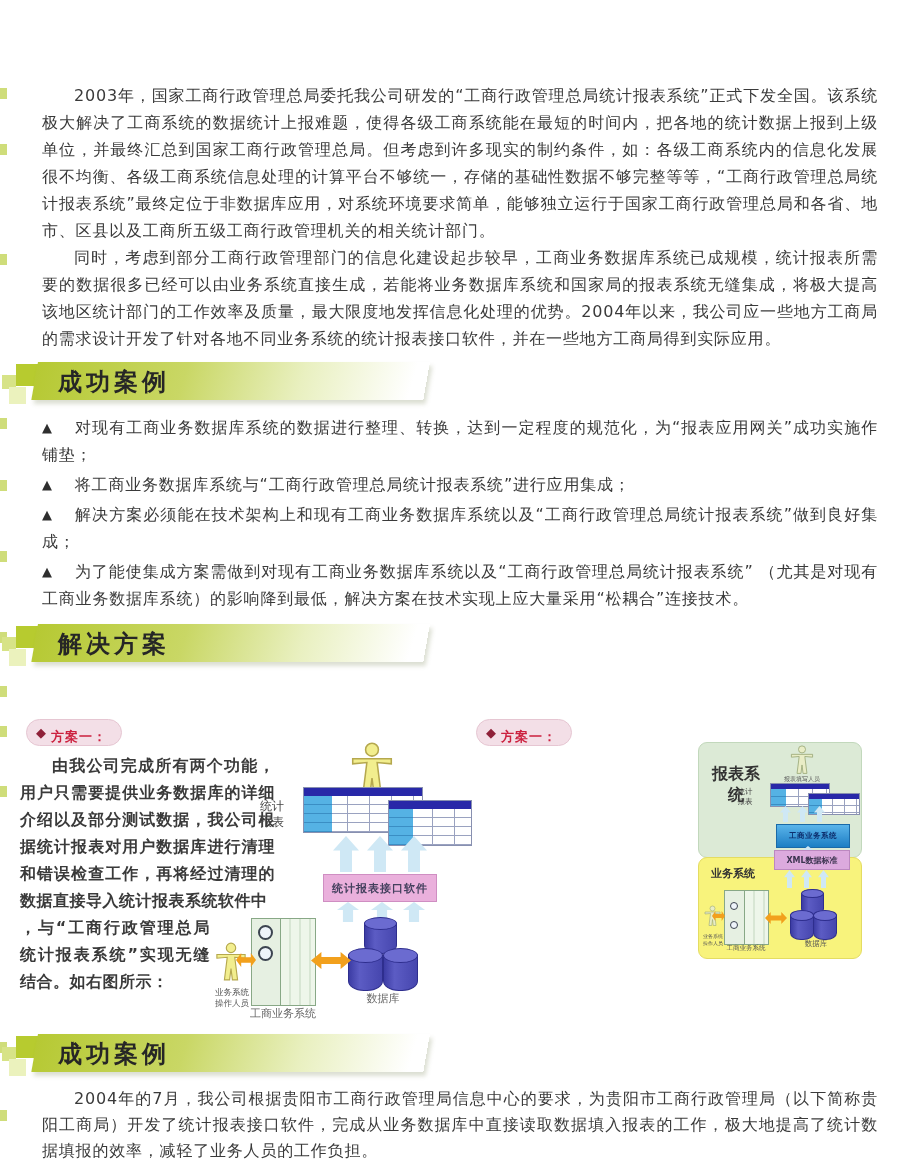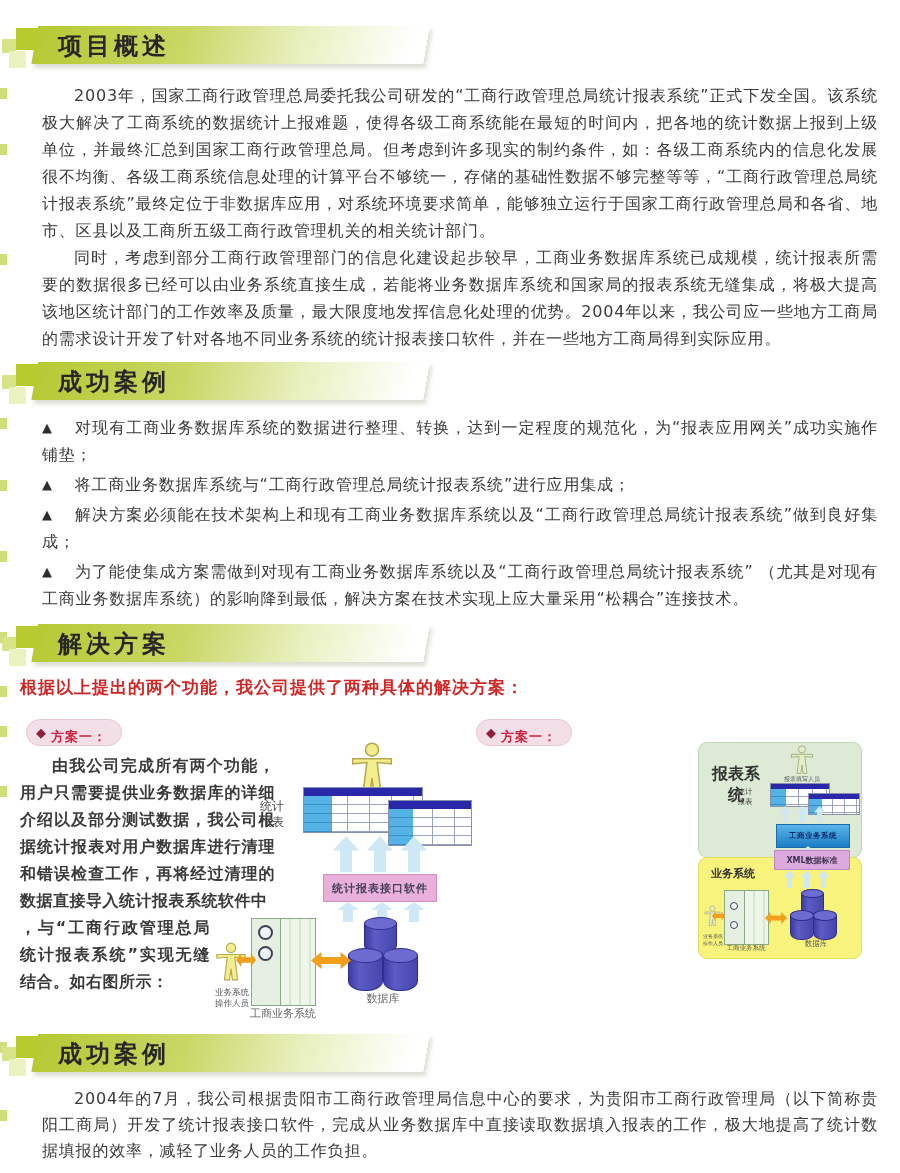--- a/index.html
+++ b/index.html
@@ -109,29 +109,20 @@
   <div class="edge-mark" style="top:418px"></div>
   <div class="edge-mark" style="top:480px"></div>
   <div class="edge-mark" style="top:551px"></div>
   <div class="edge-mark" style="top:632px"></div>
   <div class="edge-mark" style="top:686px"></div>
   <div class="edge-mark" style="top:726px"></div>
   <div class="edge-mark" style="top:786px"></div>
   <div class="edge-mark" style="top:1042px"></div>
   <div class="edge-mark" style="top:1110px"></div>
 
-  <div class="sec" style="top:26px">
-    <div class="checker">
-      <span class="sq a"></span>
-        <span class="sq b"></span>
-        <span class="sq c"></span>
-    </div>
-    <div class="banner"></div>
-    <div class="banner-text">项目概述</div>
-  </div>
 
   <div class="bodytext" style="top:82px">
     <p>2003年，国家工商行政管理总局委托我公司研发的“工商行政管理总局统计报表系统”正式下发全国。该系统极大解决了工商系统的数据统计上报难题，使得各级工商系统能在最短的时间内，把各地的统计数据上报到上级单位，并最终汇总到国家工商行政管理总局。但考虑到许多现实的制约条件，如：各级工商系统内的信息化发展很不均衡、各级工商系统信息处理的计算平台不够统一，存储的基础性数据不够完整等等，“工商行政管理总局统计报表系统”最终定位于非数据库应用，对系统环境要求简单，能够独立运行于国家工商行政管理总局和各省、地市、区县以及工商所五级工商行政管理机关的相关统计部门。</p>
     <p>同时，考虑到部分工商行政管理部门的信息化建设起步较早，工商业务数据库系统已成规模，统计报表所需要的数据很多已经可以由业务系统直接生成，若能将业务数据库系统和国家局的报表系统无缝集成，将极大提高该地区统计部门的工作效率及质量，最大限度地发挥信息化处理的优势。2004年以来，我公司应一些地方工商局的需求设计开发了针对各地不同业务系统的统计报表接口软件，并在一些地方工商局得到实际应用。</p>
   </div>
 
   <div class="sec" style="top:362px">
     <div class="checker">
       <span class="sq a"></span>
         <span class="sq b"></span>
@@ -159,21 +150,20 @@
   <div class="sec" style="top:624px">
     <div class="checker">
       <span class="sq a"></span>
         <span class="sq b"></span>
         <span class="sq c"></span>
     </div>
     <div class="banner"></div>
     <div class="banner-text">解决方案</div>
   </div>
 
-  <div class="red-intro">根据以上提出的两个功能，我公司提供了两种具体的解决方案：</div>
 
   <div class="plan-badge" style="left:26px">
     <span class="diamond">◆</span>
     <span class="badge-title">方案一：</span>
   </div>
   <div class="plantext" style="left:20px;top:752px;width:255px">
     <p class="ind">由我公司完成所有两个功能，用户只需要提供业务数据库的详细介绍以及部分测试数据，我公司根据统计报表对用户数据库进行清理和错误检查工作，再将经过清理的数据直接导入统计报表系统软件中</p>
   </div>
   <div class="plantext" style="left:20px;top:914px;width:190px">
     <p>，与“工商行政管理总局统计报表系统”实现无缝结合。如右图所示：</p>

